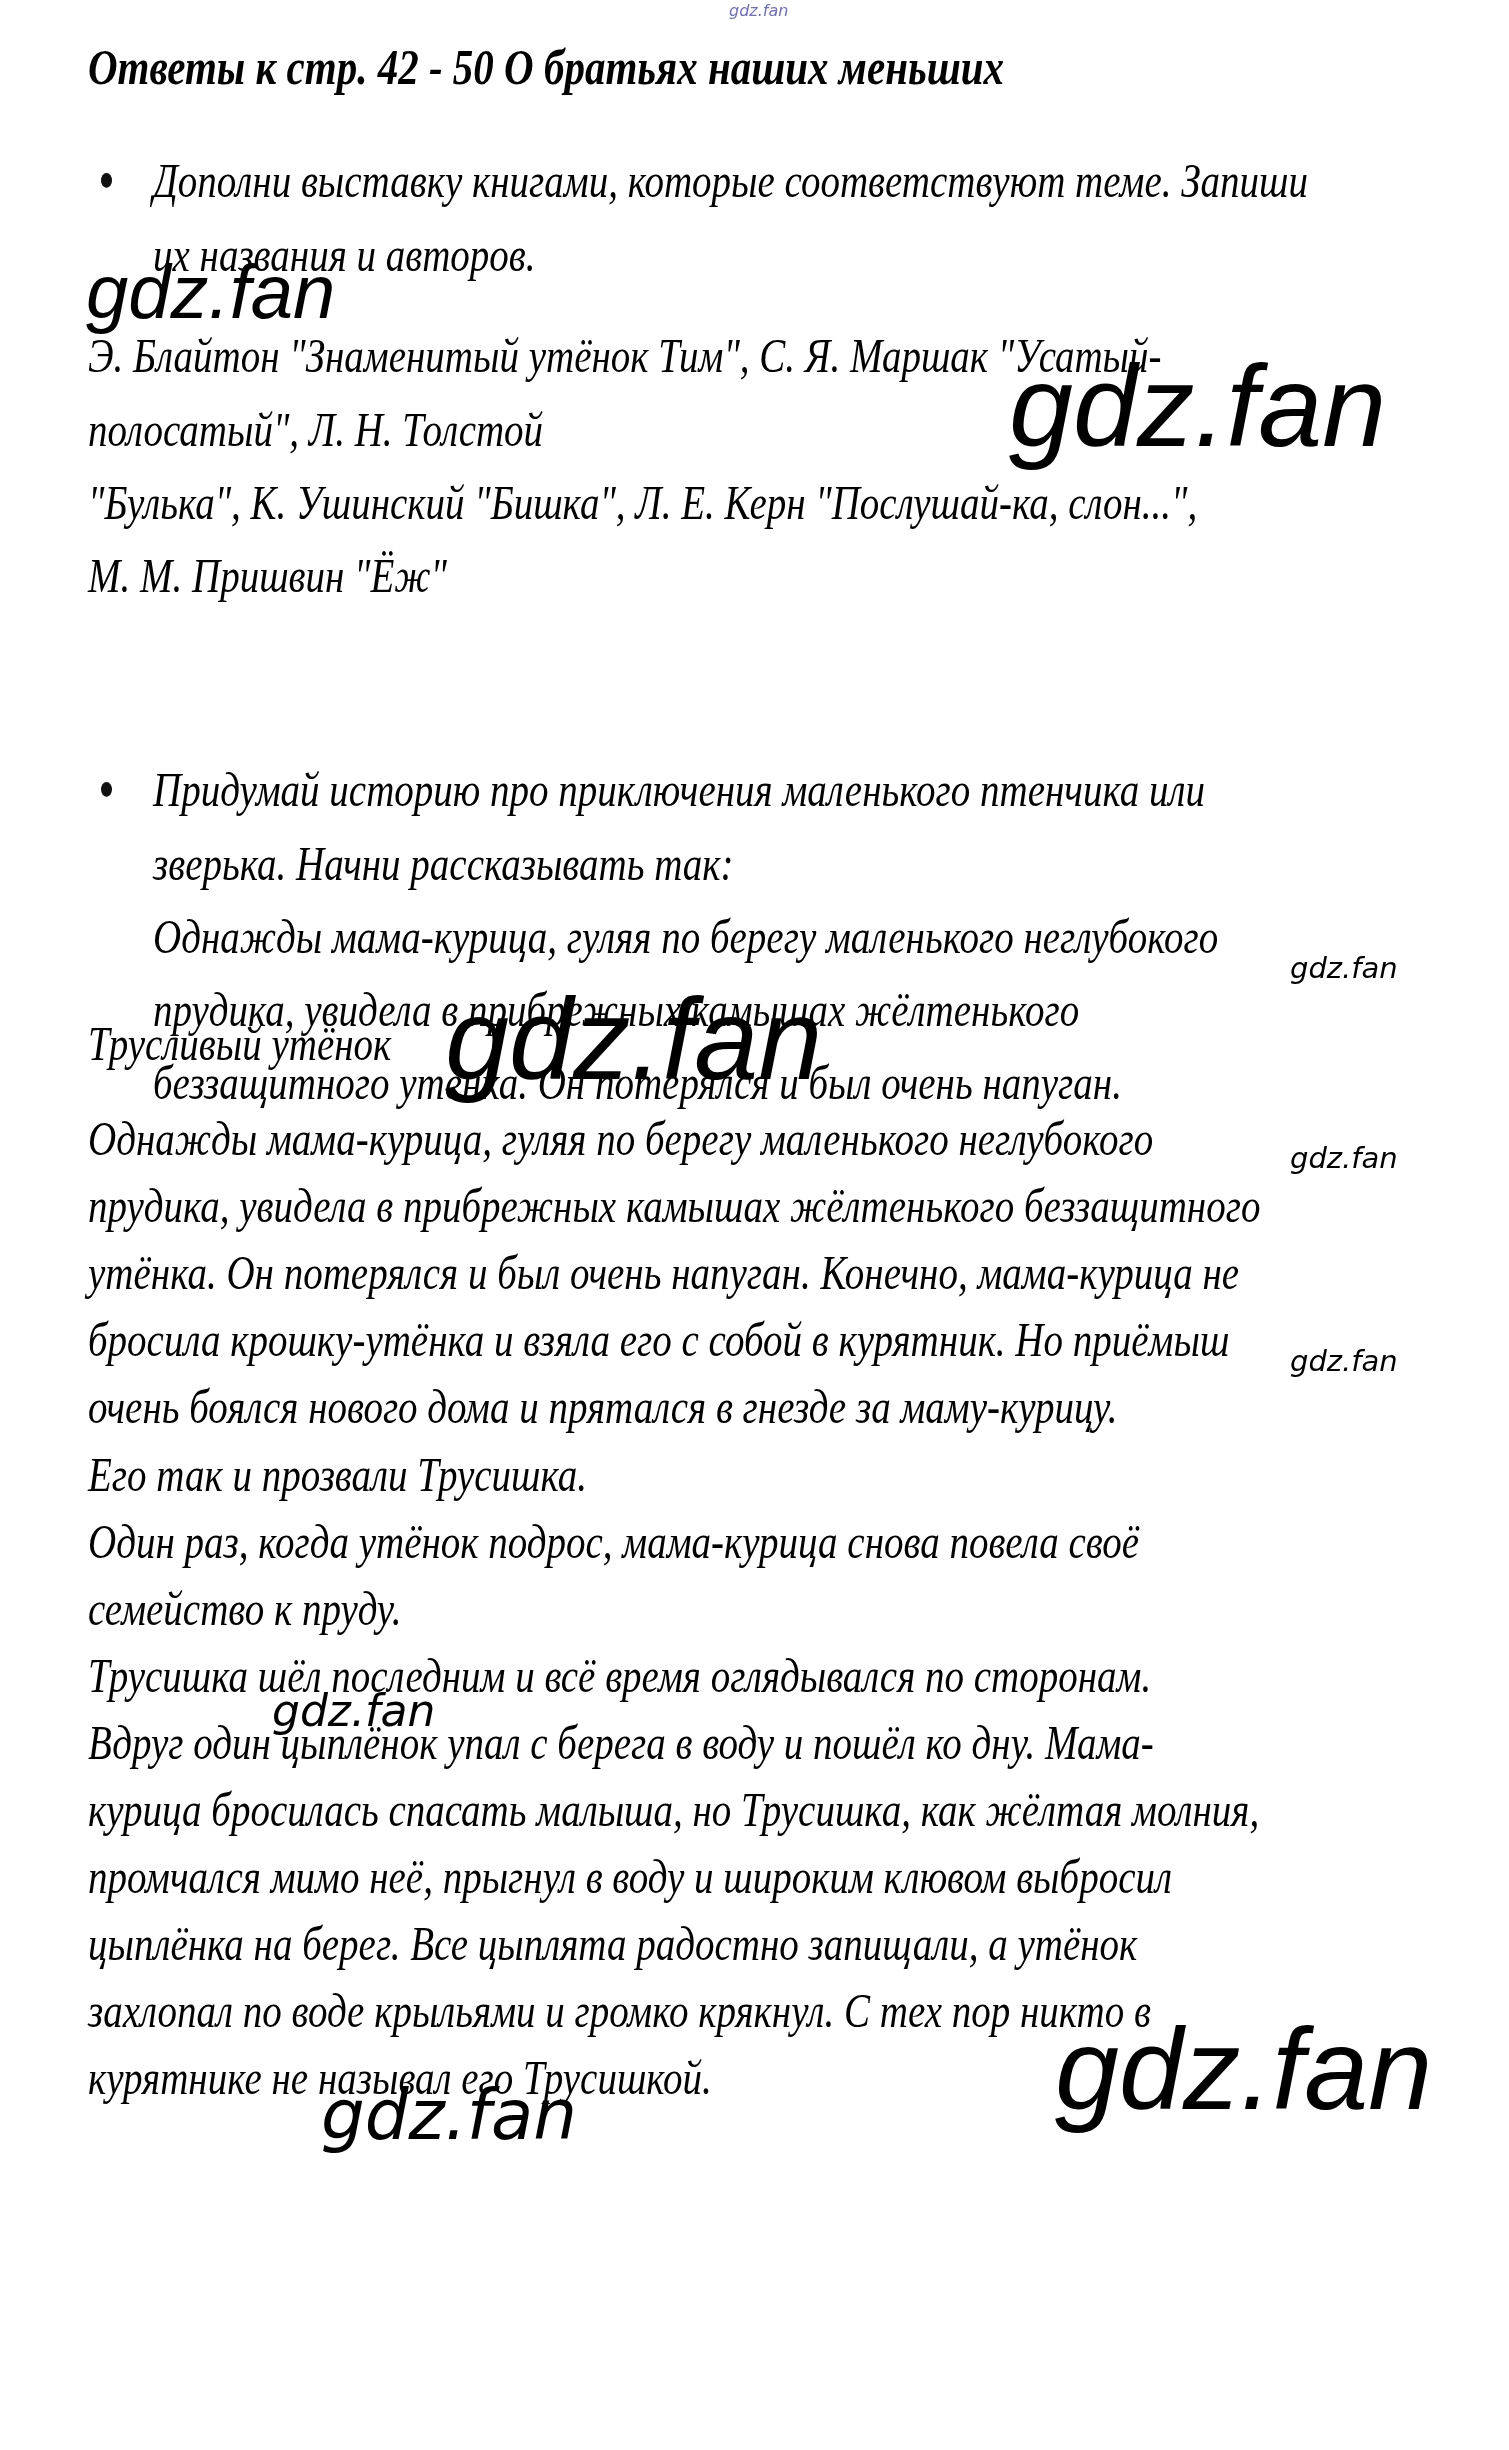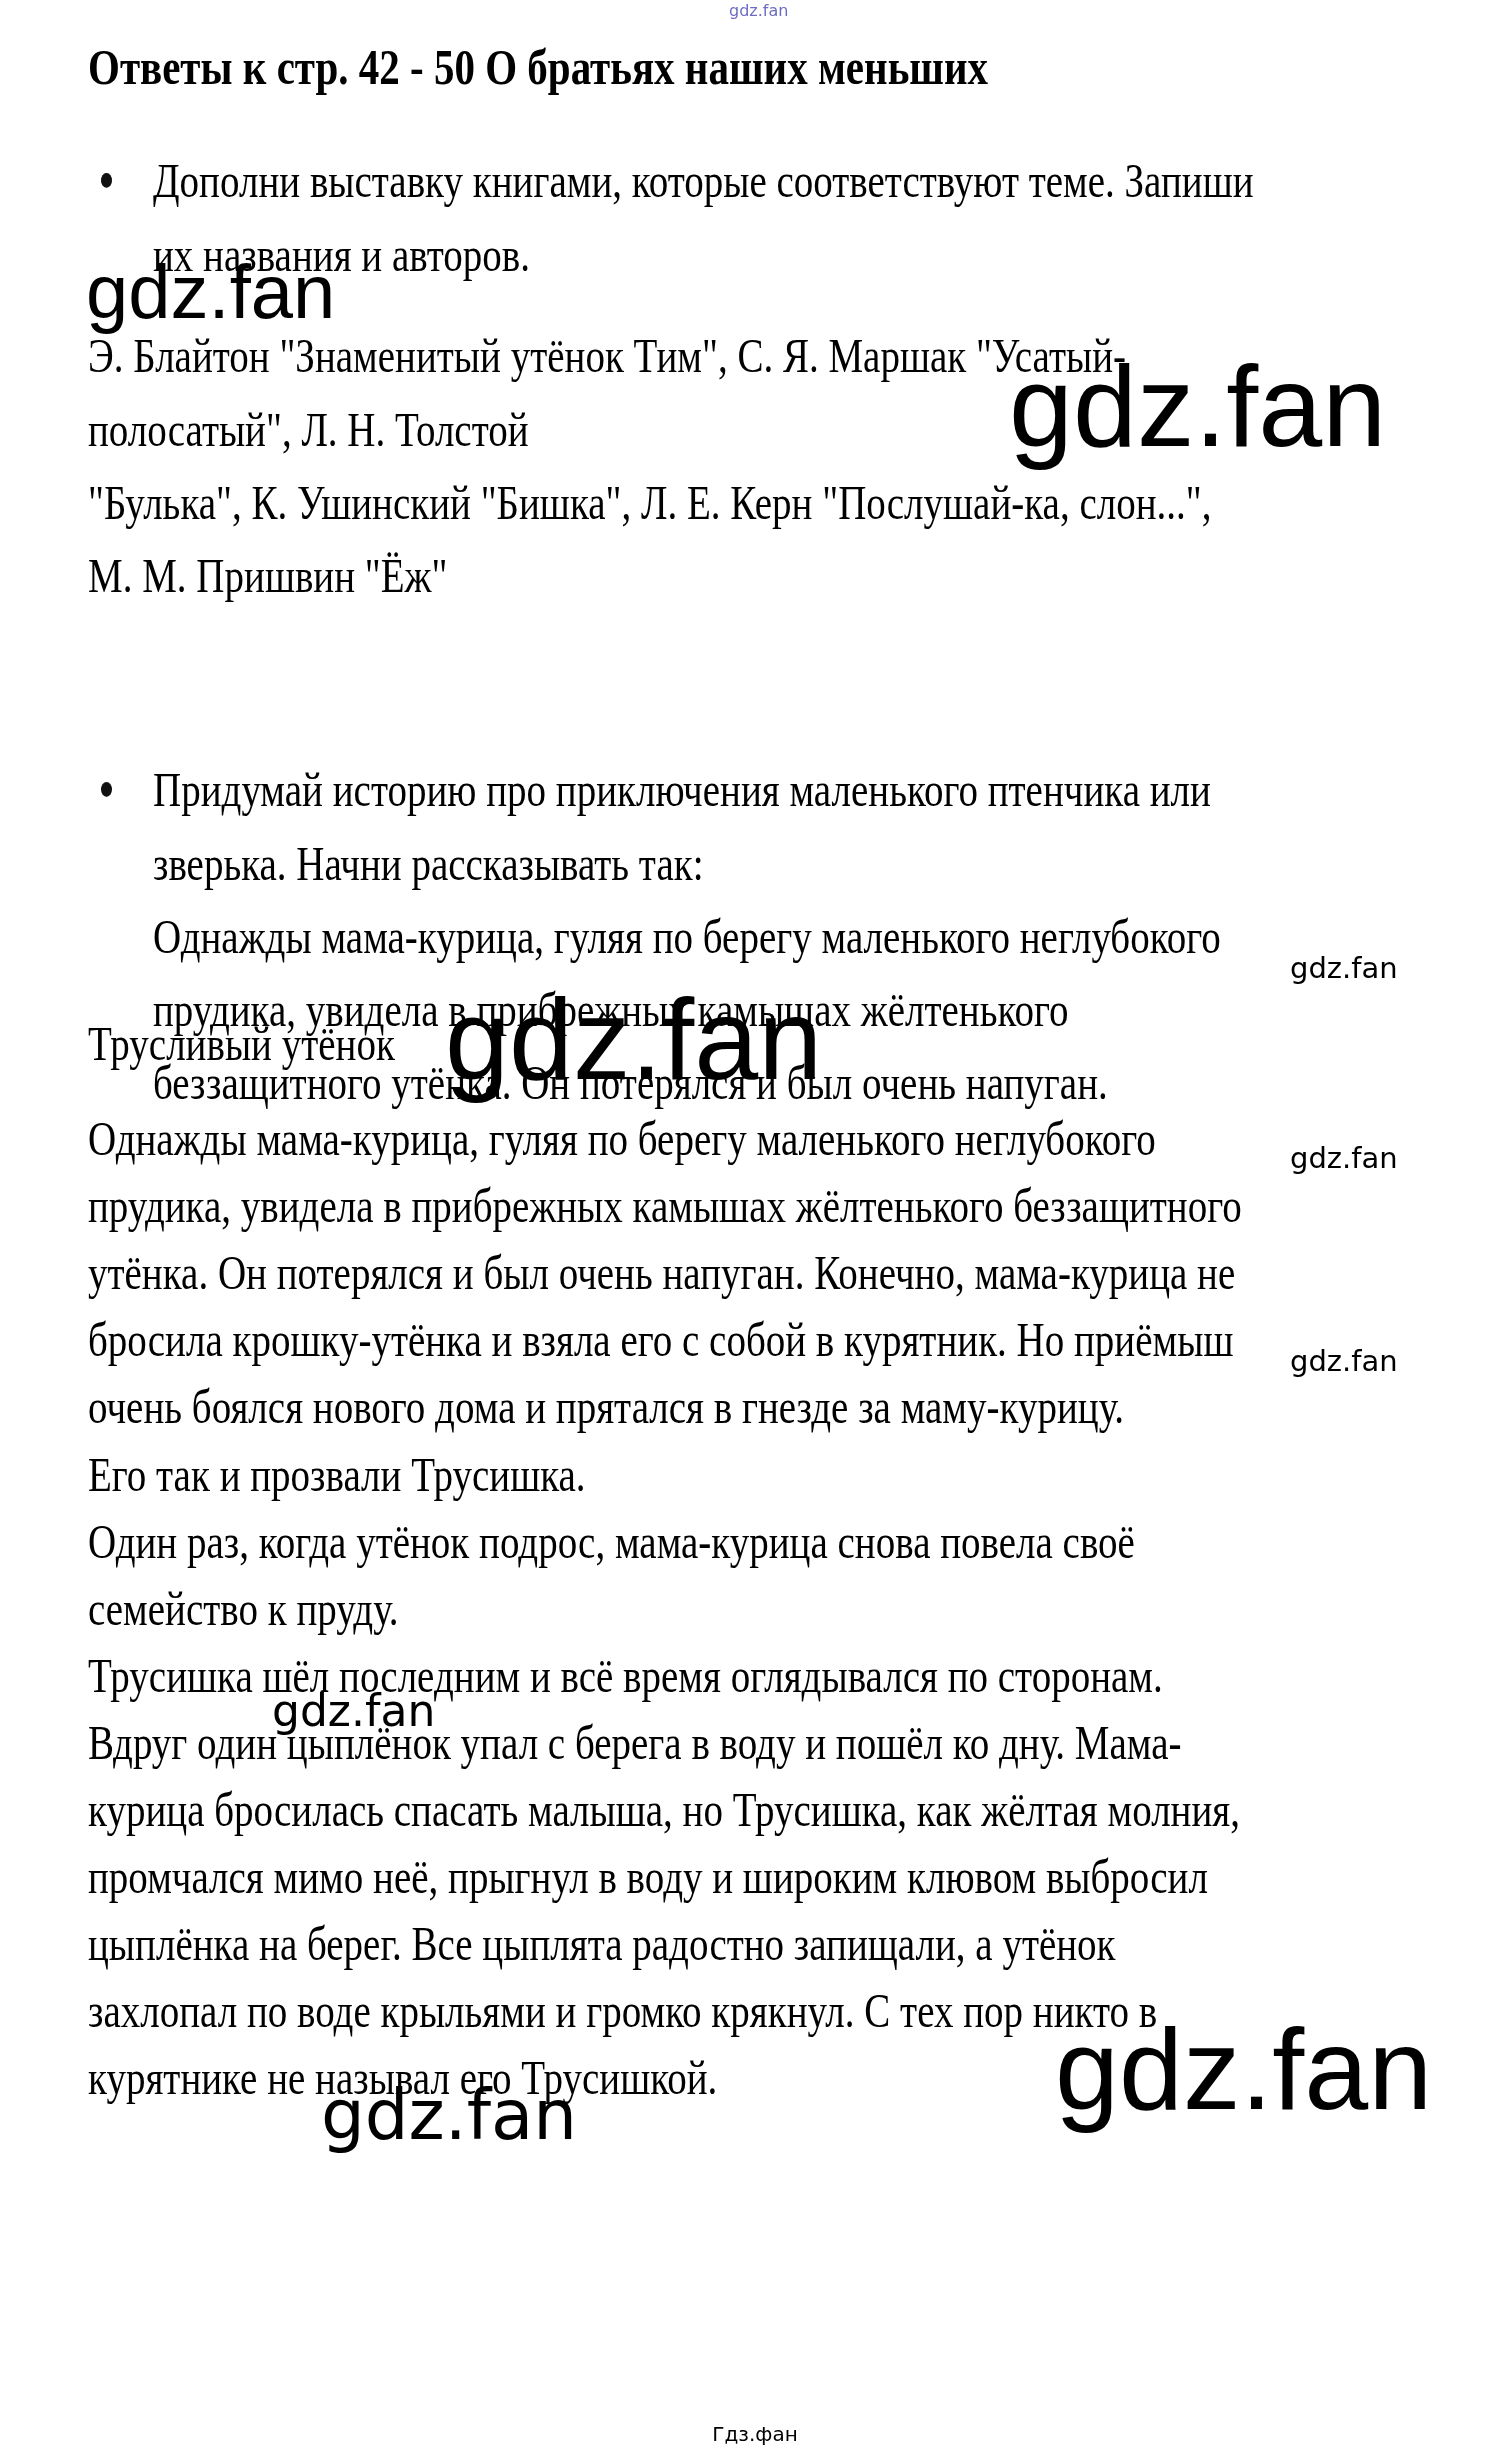--- a/index.html
+++ b/index.html
@@ -1,18 +1,18 @@
 <!DOCTYPE html>
 <html lang="ru" style="font-size:12.2px"><head>
 <meta charset="utf-8">
 <style>
   html,body{margin:0;padding:0;background:#ffffff;}
   body{width:1510px;height:2450px;position:relative;overflow:hidden;
        font-family:"Liberation Serif",serif;color:#000;}
-  .page{position:absolute;inset:0;}
+  .page{position:absolute;inset:0;font-style:italic;}
 
   
   .tblock{position:absolute;font-size:39px;line-height:60px;
           transform:scaleY(1.22);transform-origin:0 0;white-space:nowrap;z-index:2;}
   .tblock.story{line-height:55px;}
   .line{display:block;}
 
   .header{position:absolute;left:88px;top:38px;font-size:41px;font-weight:bold;
           transform:scaleY(1.22);transform-origin:0 0;white-space:nowrap;z-index:2;}
 
@@ -94,16 +94,15 @@
     <span class="line">семейство к пруду.</span>
     <span class="line">Трусишка шёл последним и всё время оглядывался по сторонам.</span>
     <span class="line">Вдруг один цыплёнок упал с берега в воду и пошёл ко дну. Мама-</span>
     <span class="line">курица бросилась спасать малыша, но Трусишка, как жёлтая молния,</span>
     <span class="line">промчался мимо неё, прыгнул в воду и широким клювом выбросил</span>
     <span class="line">цыплёнка на берег. Все цыплята радостно запищали, а утёнок</span>
     <span class="line">захлопал по воде крыльями и громко крякнул. С тех пор никто в</span>
     <span class="line">курятнике не называл его Трусишкой.</span>
   </div>
 
-  <div class="footer">Гдз.фан</div>
 
 </div>
 
 
 </body></html>

